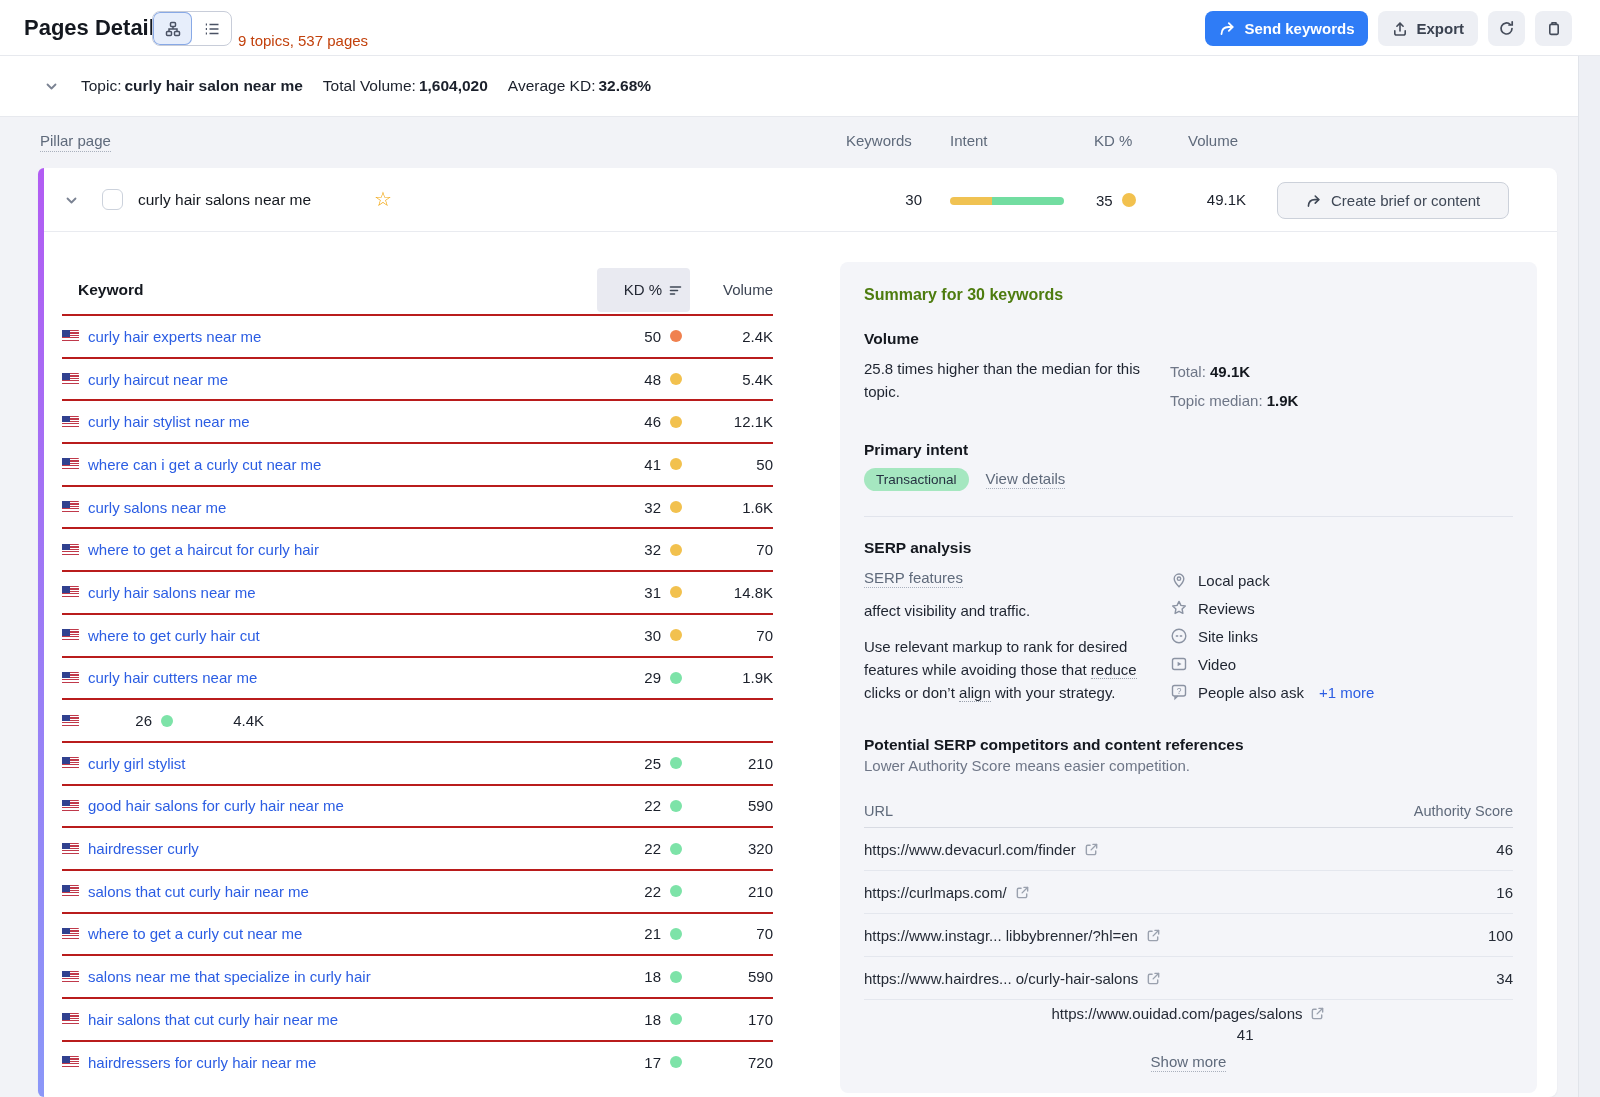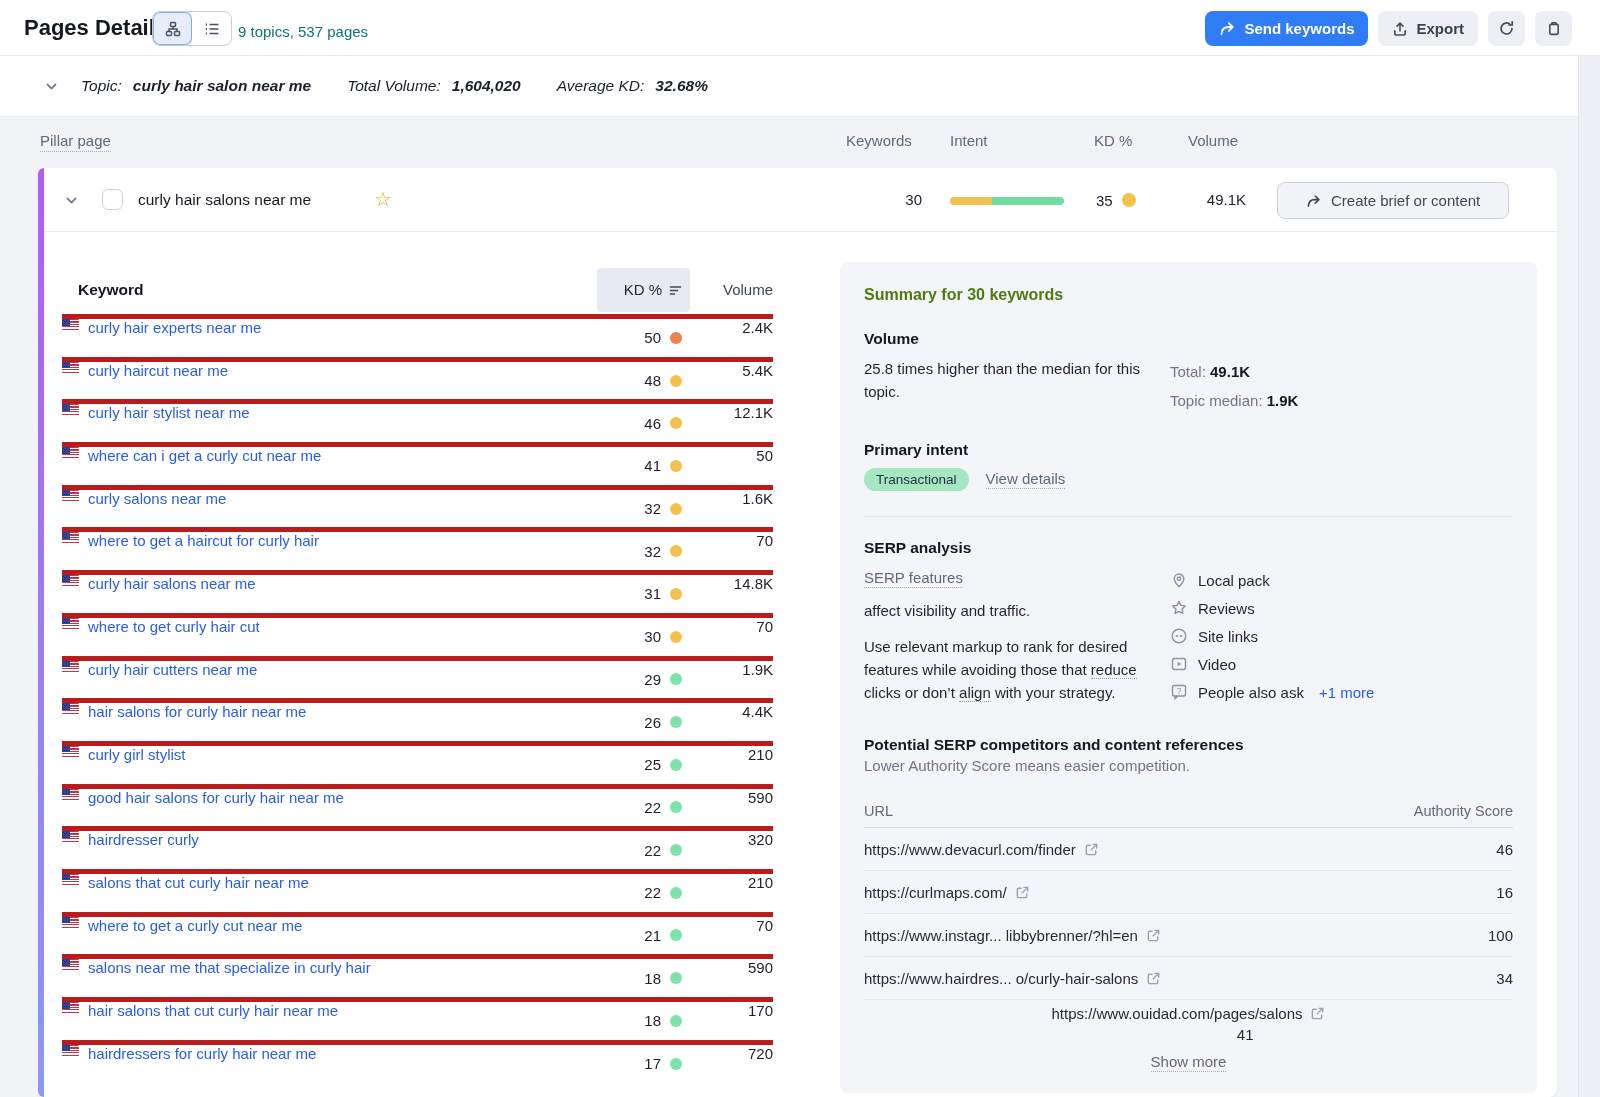--- a/index.html
+++ b/index.html
@@ -13,33 +13,33 @@
   
   .appbar { position:absolute; left:0; top:0; width:1600px; height:56px;
     background:#fff; border-bottom:1px solid #e7e9ee; z-index:5; }
   .appbar-title { position:absolute; left:24px; top:0; line-height:56px;
     font-size:22px; font-weight:bold; color:#14181f; }
   .view-toggle { position:absolute; left:152px; top:11px; height:35px; display:flex;
     border:1px solid #c8cdd9; border-radius:8px; overflow:hidden; background:#fff; }
   .view-toggle .seg { width:39px; height:100%; display:flex; align-items:center;
     justify-content:center; cursor:pointer; }
   .view-toggle .seg.sel { background:#e7eefb; box-shadow:inset 0 0 0 1px #88a9e6; border-radius:7px; }
-  .appbar-meta { position:absolute; left:238px; top:4px; line-height:56px; color:#0f766e; }
+  .appbar-meta { position:absolute; left:238px; top:13px; line-height:56px; color:#c2410c; }
   .appbar-actions { position:absolute; right:28px; top:11px; display:flex; gap:10px; }
   .btn { display:flex; align-items:center; gap:8px; height:35px; border-radius:8px;
     padding:0 14px; font-size:15px; cursor:pointer; border:none; white-space:nowrap; }
   .btn-primary { background:#2f7cf6; color:#fff; font-weight:bold; }
   .btn-gray { background:#edeff4; color:#3a4250; font-weight:bold; }
   .btn-icon { width:37px; padding:0; justify-content:center; background:#edeff4; }
 
   
   .topicbar { position:absolute; left:0; top:56px; width:1578px; height:61px;
     background:#fff; border-bottom:1px solid #e7e9ee; display:flex; align-items:center; }
   .topicbar .chev { margin-left:44px; }
-  .topic-text { margin-left:22px; display:flex; align-items:center; gap:11px; font-size:15.5px;font-style:italic; }
+  .topic-text { margin-left:22px; display:flex; align-items:center; gap:3px; font-size:15.5px; }
   .topic-text b { font-weight:bold; }
   .tsep { width:14px; }
 
   .gutter { position:absolute; left:1578px; top:56px; width:22px; bottom:0;
     background:#eef0f5; border-left:1px solid #e1e4ea; }
 
   
   .colheads { position:absolute; left:0; top:117px; width:1578px; height:51px; color:#5f6a7b; }
   .colheads span { position:absolute; top:15px; }
   .pillar-head { left:40px; border-bottom:1px dotted #a9b0bd; padding-bottom:2px; cursor:pointer; } 
@@ -74,21 +74,21 @@
     border-radius:8px; color:#3f4856; font-size:15px; cursor:pointer; white-space:nowrap; }
 
   
   .kw-section { position:absolute; left:24px; top:97px; width:711px; }
   .kw-head { display:flex; align-items:center; height:49px;margin-left:16px; }
   .kw-head .h-key { flex:1; font-weight:bold; font-size:15.5px; color:#14181f; }
   .h-kd-cell { width:93px; height:44px; background:#e9eaf1; border-radius:4px;
     display:flex; align-items:center; justify-content:flex-end; gap:7px;
     padding-right:8px; color:#232834; cursor:pointer; }
   .h-vol-cell { width:83px; text-align:right; color:#3c4453; }
-  .kwrow { display:flex; height:42.7px; border-top:5px solid #b91c1c; }
+  .kwrow { display:flex; align-items:center; height:42.7px; border-top:2px solid #b91c1c; }
   .flag { width:17px; height:12px; margin-right:9px; flex:0 0 auto; position:relative;
     background:repeating-linear-gradient(180deg,#c0394a 0 1.2px,#fff 1.2px 2.4px); border-radius:1px; }
   .flag::after { content:""; position:absolute; left:0; top:0; width:8px; height:6.5px; background:#31418f; }
   .kw-link { flex:1; color:#2b5de3; cursor:pointer; overflow:hidden; white-space:nowrap; }
   .kd-cell { width:93px; display:flex; align-items:center; justify-content:flex-end;
     gap:9px; padding-right:8px; color:#1b202b; }
   .vol-cell { width:83px; text-align:right; color:#1b202b; }
 
   
   .panel { position:absolute; left:802px; top:94px; width:697px; height:831px;
@@ -352,21 +352,20 @@
     <span class="kw-link">curly hair cutters near me</span>
     <span class="kd-cell">
       <span>29</span>
       <span class="dot" style="background: rgb(125, 227, 168);"></span>
     </span>
     <span class="vol-cell">1.9K</span>
   </div>
 
   <div class="kwrow">
     <span class="flag"></span>
-    <span class="kw-link">hair salons for curly hair near me</span>
     <span class="kd-cell">
       <span>26</span>
       <span class="dot" style="background: rgb(125, 227, 168);"></span>
     </span>
     <span class="vol-cell">4.4K</span>
   </div>
 
   <div class="kwrow">
     <span class="flag"></span>
     <span class="kw-link">curly girl stylist</span>

